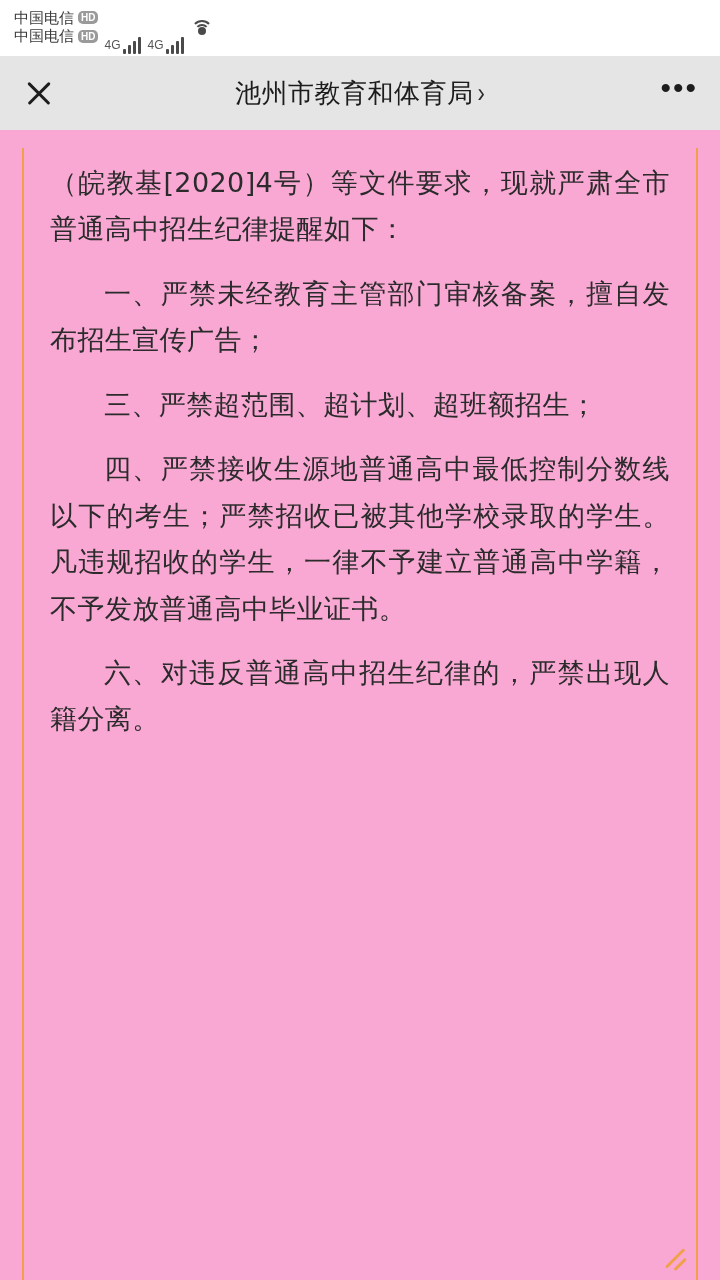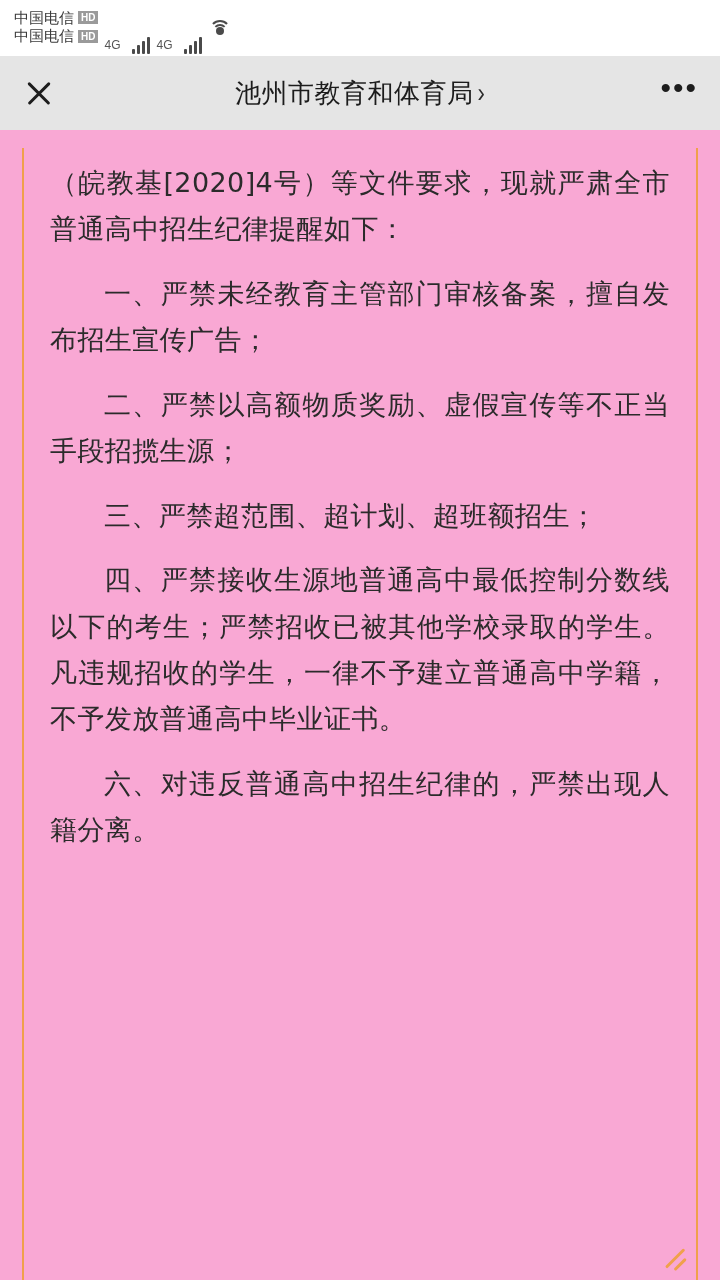--- a/index.html
+++ b/index.html
@@ -43,30 +43,30 @@
   .carrier-row {
     display: flex;
     align-items: center;
     gap: 4px;
     white-space: nowrap;
   }
   .hd-badge {
     background: #9a9a9a;
     color: #ffffff;
     font-size: 10px;
-    border-radius: 0;
+    border-radius: 5px;
     padding: 0 3px;
     line-height: 13px;
     display: inline-block;
     font-weight: bold;
   }
   .net-group {
     display: flex;
     align-items: flex-end;
-    gap: 12px;
+    gap: 3px;
     margin-top: 36px;
   }
   .net-label {
     font-size: 12px;
     color: #555;
     align-self: flex-start;
     margin-top: 2px;
   }
   .bars {
     display: flex;
@@ -376,21 +376,20 @@
     <span class="nav-title">池州市教育和体育局</span>
     <span class="nav-chevron">›</span>
   </div>
   <div class="more-btn">•••</div>
 </div>
 
 <div class="content">
   <div class="article-card">
     <p class="para">（皖教基[2020]4号）等文件要求，现就严肃全市普通高中招生纪律提醒如下：</p>
     <p class="para indent">一、严禁未经教育主管部门审核备案，擅自发布招生宣传广告；</p>
-    <p class="para indent">二、严禁以高额物质奖励、虚假宣传等不正当手段招揽生源；</p>
     <p class="para indent">三、严禁超范围、超计划、超班额招生；</p>
     <p class="para indent">四、严禁接收生源地普通高中最低控制分数线以下的考生；严禁招收已被其他学校录取的学生。凡违规招收的学生，一律不予建立普通高中学籍，不予发放普通高中毕业证书。</p>
     <p class="para indent">六、对违反普通高中招生纪律的，严禁出现人籍分离。</p>
     <div class="resize-handle">
         <i></i>
         <i></i>
       </div>
   </div>
 </div>
 

